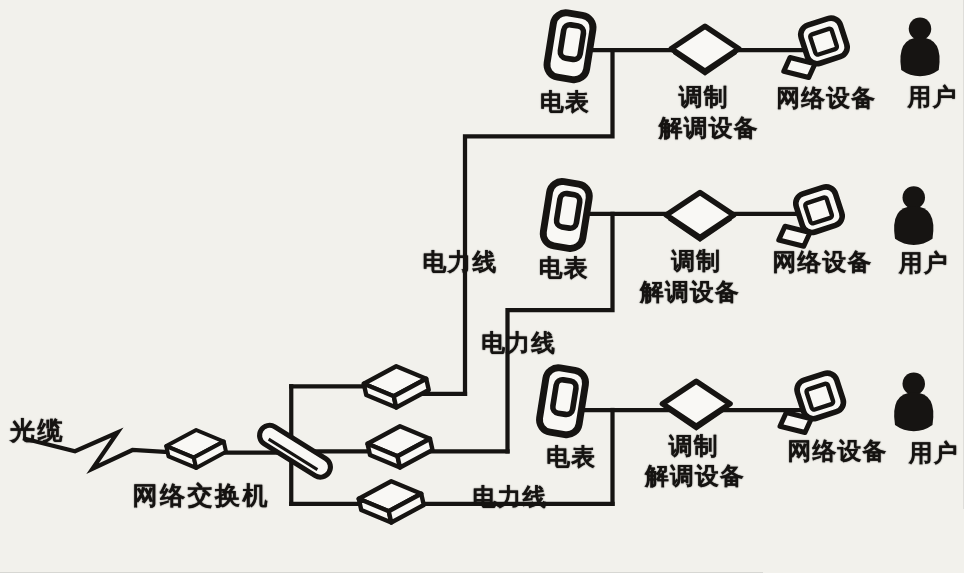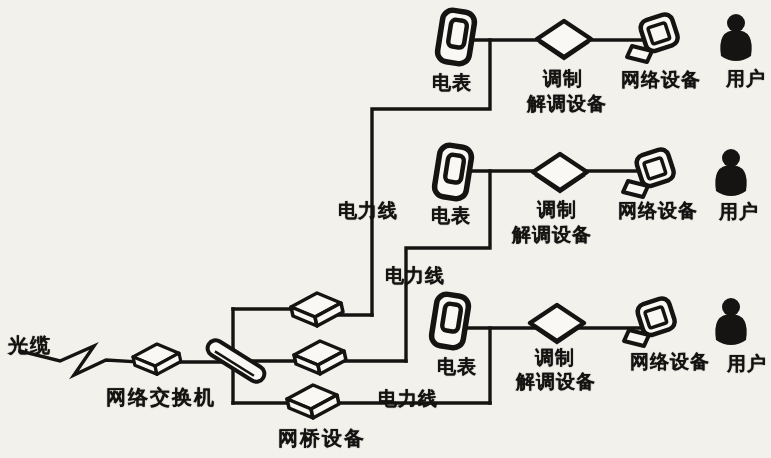--- a/index.html
+++ b/index.html
@@ -101,21 +101,20 @@
     <use href="#computer" transform="translate(655,172)"></use>
     <use href="#computer" transform="translate(656,321)"></use>
 
     <use href="#user" transform="translate(736,38)"></use>
     <use href="#user" transform="translate(731,173)"></use>
     <use href="#user" transform="translate(731,322)"></use>
   </svg>
 
   <div class="lbl" style="left:30px;top:335px;text-align:right;">光缆</div>
   <div class="lbl" style="left:161px;top:387px;">网络交换机</div>
-  <div class="lbl" style="left:322px;top:428px;">网桥设备</div>
 
   <div class="lbl small" style="left:368px;top:201px;">电力线</div>
   <div class="lbl small" style="left:415px;top:266px;">电力线</div>
   <div class="lbl small" style="left:408px;top:389px;">电力线</div>
 
   <div class="lbl small" style="left:452px;top:73px;">电表</div>
   <div class="lbl small" style="left:563px;top:69px;">调制</div>
   <div class="lbl small" style="left:567px;top:94px;">解调设备</div>
   <div class="lbl small" style="left:661px;top:70px;">网络设备</div>
   <div class="lbl small" style="left:746px;top:69px;">用户</div>

